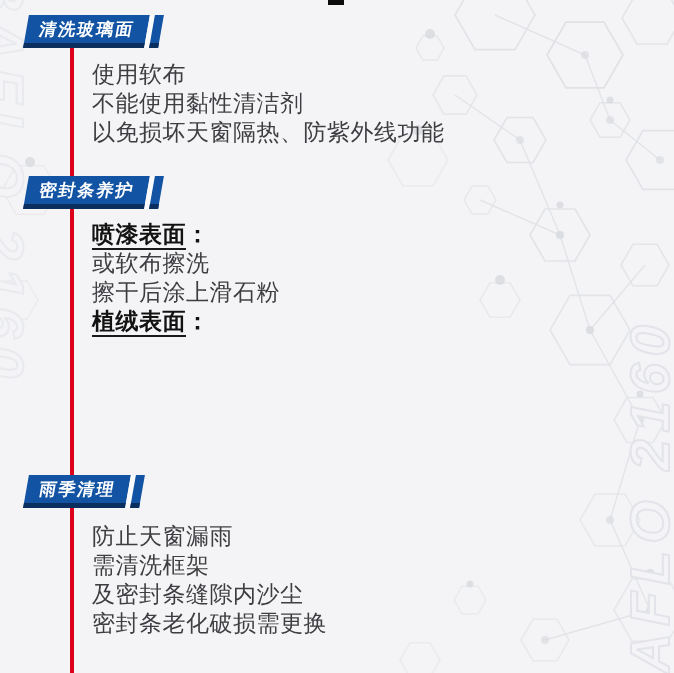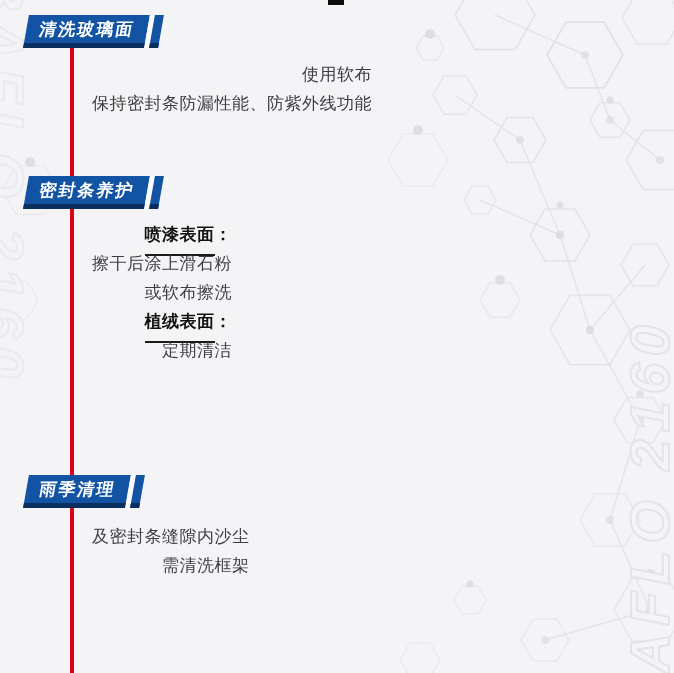--- a/index.html
+++ b/index.html
@@ -29,25 +29,25 @@
   }
   .hdr-main {
     background:#1254a3; border-bottom:5px solid #0a2f5e;
     color:#ffffff; font-weight:bold; font-size:17px; letter-spacing:2px;
     padding:0 13px; display:flex; align-items:center; white-space:nowrap;
   }
   .hdr-gap   { width:5px; background:#fbfbfd; }
   .hdr-strip { width:9px; background:#1254a3; border-bottom:5px solid #0a2f5e; }
   .body { position:absolute; z-index:2; }
   .body .ln {
-    height:29px; line-height:29px; font-size:17px; letter-spacing:0.5px;
-    color:#3e3e42; white-space:nowrap;text-align:right;
+    height:29px; line-height:29px; font-size:23px; letter-spacing:0.5px;
+    color:#3e3e42; white-space:nowrap;
   }
   .ln.strong { color:#121212; font-weight:bold; }
-  .ln.strong .u { border-bottom:2px solid #1a1a1a; padding-bottom:10px; }
+  .ln.strong .u { border-bottom:2px solid #1a1a1a; padding-bottom:1px; }
 </style>
 </head>
 <body>
 
 <svg class="hexpattern" id="hexsvg" width="674" height="673">
     <line x1="495" y1="15" x2="585" y2="55" stroke="#e3e4e8" stroke-width="1.4"></line>
     <line x1="585" y1="55" x2="610" y2="120" stroke="#e3e4e8" stroke-width="1.4"></line>
     <line x1="610" y1="120" x2="660" y2="160" stroke="#e3e4e8" stroke-width="1.4"></line>
     <line x1="455" y1="95" x2="520" y2="140" stroke="#e3e4e8" stroke-width="1.4"></line>
     <line x1="520" y1="140" x2="560" y2="235" stroke="#e3e4e8" stroke-width="1.4"></line>
@@ -114,47 +114,49 @@
 <div class="hdr" style="left:26px; top:15px">
   <div class="hdr-main">
     <span>清洗玻璃面</span>
   </div>
   <div class="hdr-gap"></div>
   <div class="hdr-strip"></div>
 </div>
 
 <div class="body" style="left:92px; top:60px">
   <div class="ln">使用软布</div>
-  <div class="ln">保持密封条防漏性能、防紫外线功能</div>
+  <div class="ln">不能使用黏性清洁剂</div>
+  <div class="ln">以免损坏天窗隔热、防紫外线功能</div>
 </div>
 
 <div class="hdr" style="left:26px; top:176px">
   <div class="hdr-main">
     <span>密封条养护</span>
   </div>
   <div class="hdr-gap"></div>
   <div class="hdr-strip"></div>
 </div>
 
 <div class="body" style="left:92px; top:220px">
   <div class="ln strong">
     <span class="u">喷漆表面</span><span>：</span>
   </div>
+  <div class="ln">或软布擦洗</div>
   <div class="ln">擦干后涂上滑石粉</div>
-  <div class="ln">或软布擦洗</div>
   <div class="ln strong">
     <span class="u">植绒表面</span><span>：</span>
   </div>
-  <div class="ln">定期清洁</div>
 </div>
 
 <div class="hdr" style="left:26px; top:475px">
   <div class="hdr-main">
     <span>雨季清理</span>
   </div>
   <div class="hdr-gap"></div>
   <div class="hdr-strip"></div>
 </div>
 
 <div class="body" style="left:92px; top:522px">
+  <div class="ln">防止天窗漏雨</div>
+  <div class="ln">需清洗框架</div>
   <div class="ln">及密封条缝隙内沙尘</div>
-  <div class="ln">需清洗框架</div>
+  <div class="ln">密封条老化破损需更换</div>
 </div>
 
 </body></html>

